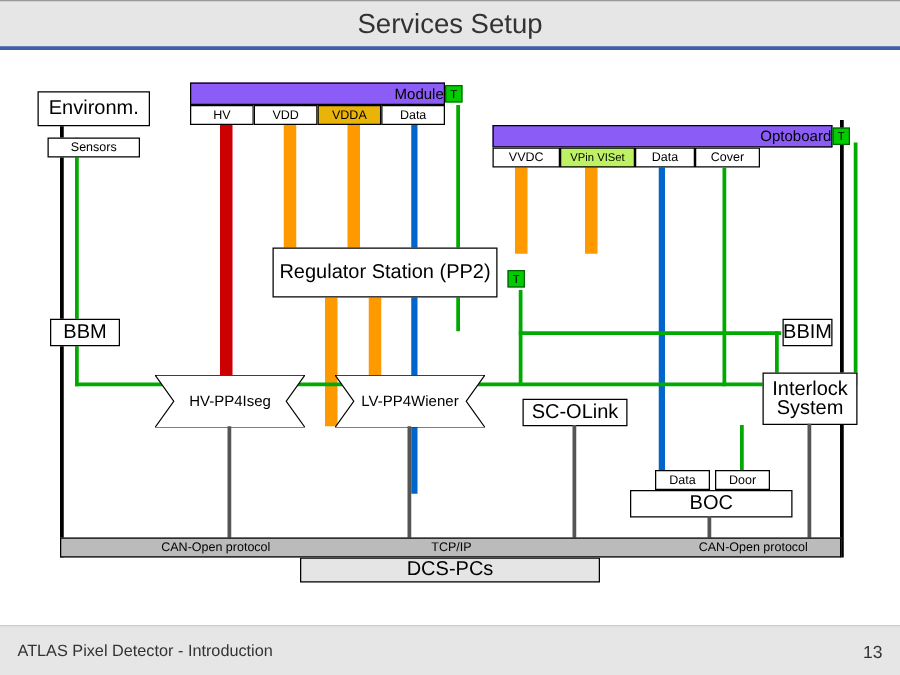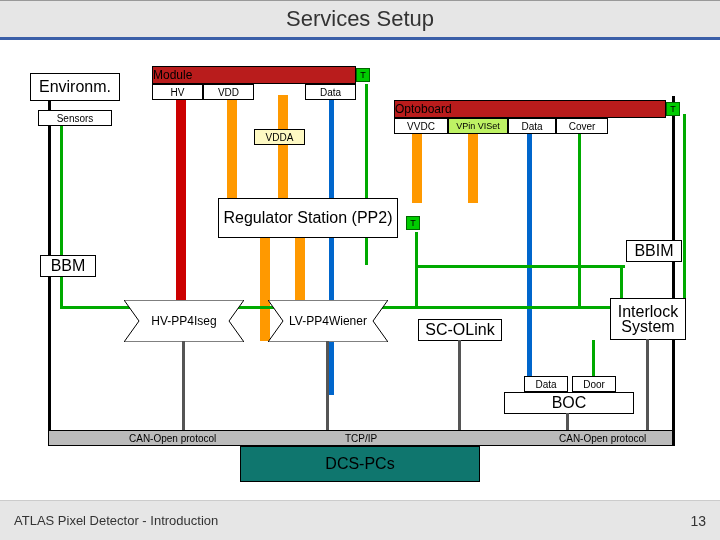--- a/index.html
+++ b/index.html
@@ -33,24 +33,24 @@
     border: 1px solid #000;
     background: #fff;
     display: flex;
     align-items: center;
     justify-content: center;
     font-size: 16px;
   }
   .hdr {
     position: absolute;
     border: 1px solid #000;
-    background: #b91c1c;
-    display: flex;
-    align-items: center;
-    justify-content: flex-start;
+    background: #8b5cf6;
+    display: flex;
+    align-items: center;
+    justify-content: flex-end;
     font-size: 12px;
   }
   .sub {
     position: absolute;
     border: 1px solid #000;
     display: flex;
     align-items: center;
     justify-content: center;
     font-size: 10px;
   }
@@ -129,21 +129,21 @@
   <div class="hdr" style="left:152px; top:26px; width:204px; height:18px;">
     <span>Module</span>
   </div>
 
   <div class="sub" style="left:152px; top:44px; width:51px; height:16px; background:#fff;">
       <span>HV</span>
     </div>
   <div class="sub" style="left:203px; top:44px; width:51px; height:16px; background:#fff;">
       <span>VDD</span>
     </div>
-  <div class="sub" style="left:254px; top:44px; width:51px; height:16px; background:#fef9c3;margin-top:45px;">
+  <div class="sub" style="left:254px; top:44px; width:51px; height:16px; background:#eab308;">
       <span>VDDA</span>
     </div>
   <div class="sub" style="left:305px; top:44px; width:51px; height:16px; background:#fff;">
       <span>Data</span>
     </div>
   <div class="green-t" style="left:356px; top:28px;">
       <span>T</span>
     </div>
 
   <div class="hdr" style="left:394px; top:60px; width:272px; height:18px;">
@@ -170,21 +170,21 @@
   <div class="box" style="left:218px; top:158px; width:180px; height:40px; text-align:center; line-height:16px;">
     <span>Regulator Station (PP2)</span>
   </div>
   <div class="green-t" style="left:406px; top:176px;">
       <span>T</span>
     </div>
 
   <div class="box" style="left:40px; top:215px; width:56px; height:22px;">
       <span>BBM</span>
     </div>
-  <div class="box" style="left:626px; top:200px; width:56px; height:22px;">
+  <div class="box" style="left:626px; top:215px; width:40px; height:22px;">
       <span>BBIM</span>
     </div>
 
   <div class="par" style="left:124px; top:260px;">
     <svg width="120" height="42">
         <polygon points="0,0 120,0 105,21 120,42 0,42 15,21" fill="#fff" stroke="#000"></polygon>
       </svg>
     <div class="lbls">
         <span>HV-PP4</span>
         <span>Iseg</span>
@@ -226,21 +226,21 @@
   <div class="bar" style="left:458px; top:300px; width:3px; height:93px; background:#555;"></div>
   <div class="bar" style="left:566px; top:373px; width:3px; height:20px; background:#555;"></div>
   <div class="bar" style="left:646px; top:299px; width:3px; height:94px; background:#555;"></div>
 
   <div class="box" style="left:48px; top:390px; width:625px; height:16px; background:#bbb; font-size:10px; justify-content:flex-start; padding-left:0;">
     <div style="position:absolute; left:80px;">CAN-Open protocol</div>
     <div style="position:absolute; left:296px;">TCP/IP</div>
     <div style="position:absolute; left:510px;">CAN-Open protocol</div>
   </div>
 
-  <div class="box" style="left:240px; top:406px; width:240px; height:36px; background:#0f766e;text-align:center;">
+  <div class="box" style="left:240px; top:406px; width:240px; height:20px; background:#e5e5e5;text-align:center;">
       <span>DCS-PCs</span>
     </div>
 
 </div>
 
 <div class="footer">
   <span>ATLAS Pixel Detector - Introduction</span>
   <span class="pg">13</span>
 </div>
 

